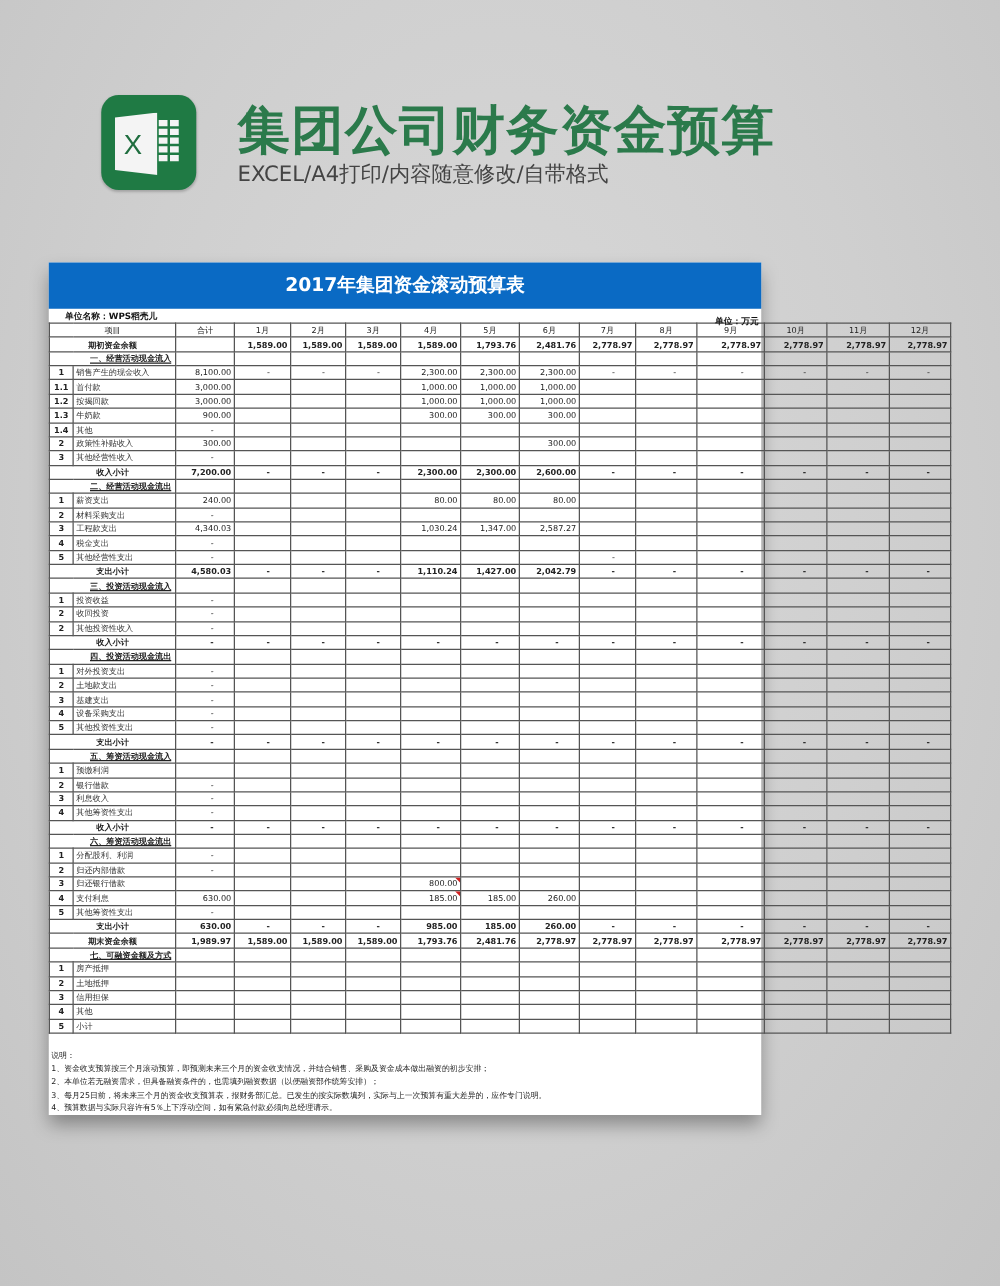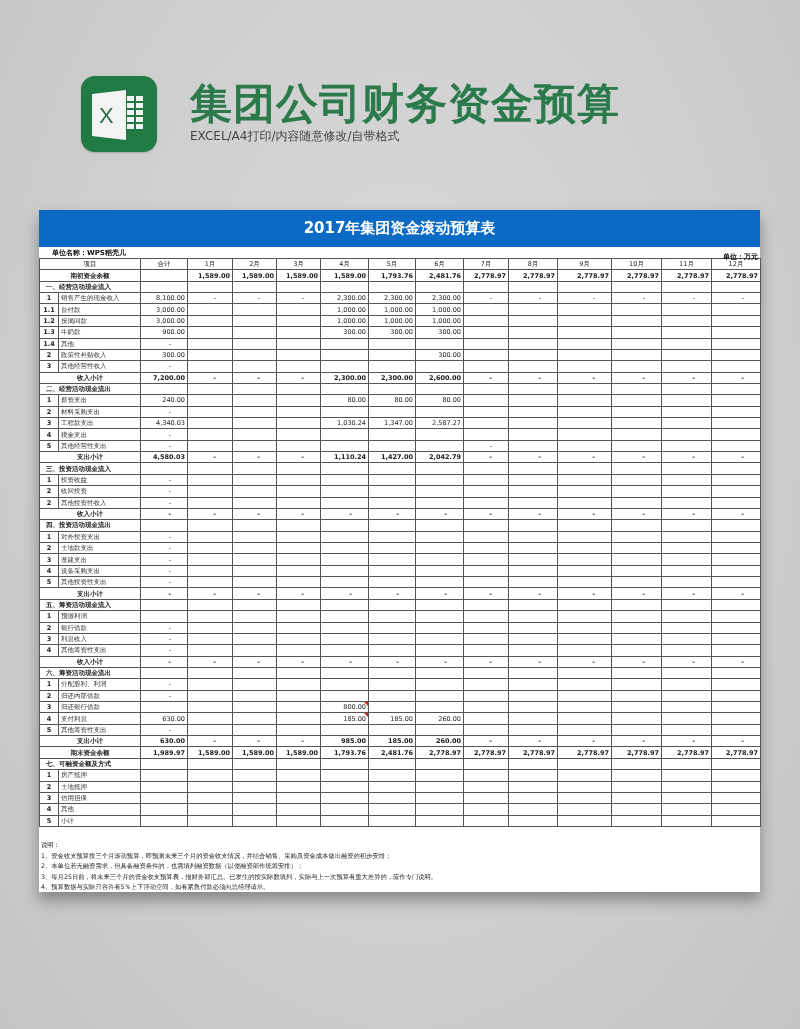--- a/index.html
+++ b/index.html
@@ -25,25 +25,25 @@
   .app-icon .grid {
     position:absolute; left:46px; top:20px; width:18px; height:38px;
     display:grid; grid-template-columns: 7px 7px; grid-auto-rows:5px; gap:2px 2px;
   }
   .app-icon .grid i { background:#f4f4f4; display:block; }
   .hero-title {
     position:absolute; left:190px; top:76px; font-size:42px; letter-spacing:1px;
     color:#2b7a4b; font-weight:bold; font-family:"DejaVu Sans", sans-serif;
   }
   .hero-subtitle {
-    position:absolute; left:190px; top:128px; font-size:12px; color:#444;
+    position:absolute; left:190px; top:128px; font-size:17px; color:#444;
     font-family:"DejaVu Sans", sans-serif;
   }
   .sheet {
-    position:absolute; left:39px; top:210px; width:721px; height:682px;
+    position:absolute; left:39px; top:210px; width:570px; height:682px;
     background:#fff; box-shadow: 0 8px 14px rgba(0,0,0,0.35);
   }
   .banner {
     height:37px; background:#0a6ac4; color:#fff; text-align:center;
     font-size:15px; font-weight:bold; line-height:37px;
   }
   .unit-row { position:relative; height:11px; font-size:7px; font-weight:bold; color:#111; }
   .unit-row .l { position:absolute; left:1px; top:1px;margin-left:12px; }
   .unit-row .r { position:absolute; right:2px; top:5px; }
   table.budget {
@@ -51,21 +51,21 @@
     font-size:6.5px; color:#222;border-radius:16px;
   }
   table.budget td {
     border:0.8px solid #555; height:10.36px; padding:0 2px;
     white-space:nowrap; overflow:hidden; line-height:10px;
   }
   td.num { text-align:right; }
   td.c { text-align:center; }
   td.idx { text-align:center; font-weight:bold; }
   tr.bold td { font-weight:bold; }
-  tr.sec td.sec-label { font-weight:bold; padding-left:6px; }
+  tr.sec td.sec-label { font-weight:bold; padding-left:32px;text-decoration:underline; }
   td.label { color:#333; }
   .dash { text-align:right; padding-right:16px !important; }
   .flag { position:relative; }
   .flag::after { content:""; position:absolute; right:0; top:0; border-top:4px solid #d02020; border-left:4px solid transparent; }
   .notes { position:absolute; left:2px; top:630px; font-size:6.3px; color:#222; line-height:10.5px; }
 </style>
 </head>
 <body>
 
 <div class="hero">

